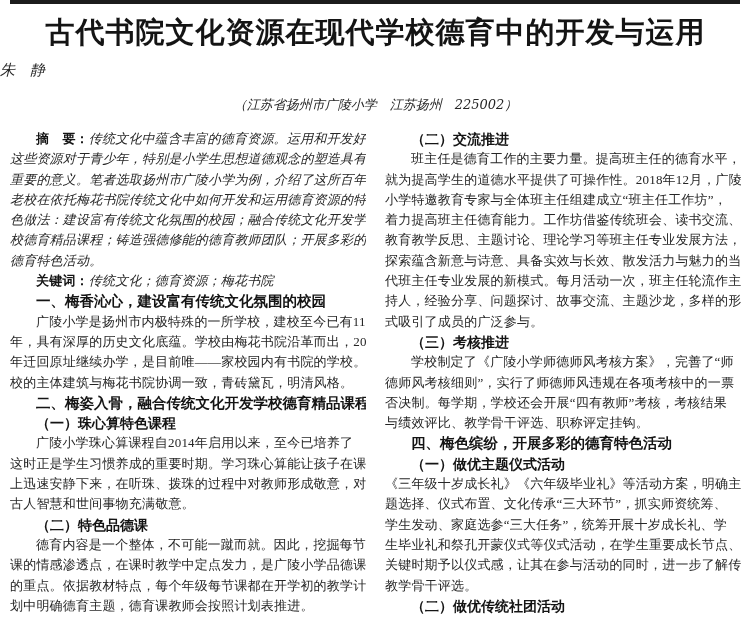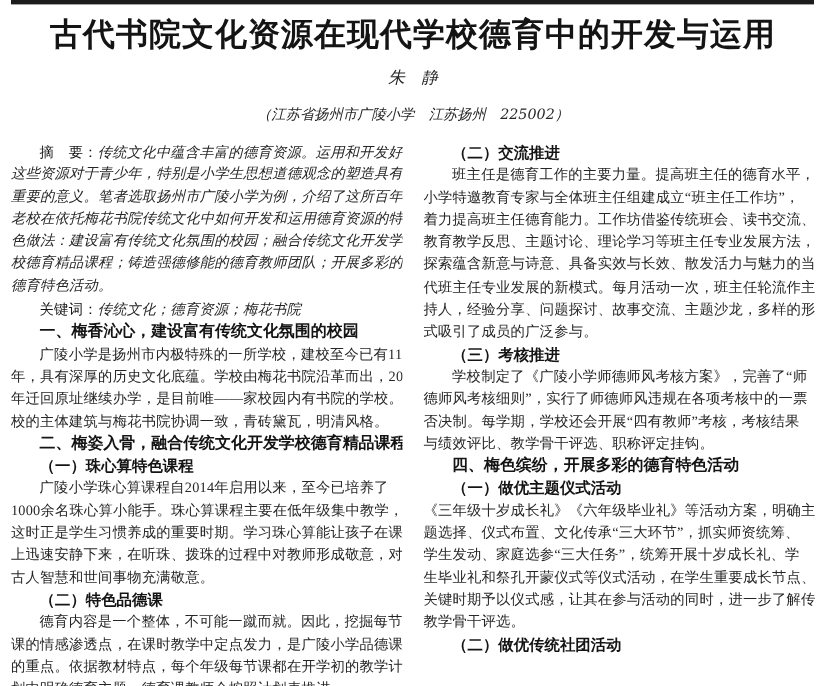--- a/index.html
+++ b/index.html
@@ -21,21 +21,21 @@
   .title {
     margin: 0; padding-top: 15px;
     text-align: center;
     font-family: "Liberation Sans", sans-serif;
     font-weight: 700;
     font-size: 29px; line-height: 34px;
     letter-spacing: 1px;
     color: var(--heading-ink, #141414);
   }
   .author {
-    margin-top: 12px; text-align: center;
+    margin-top: 12px; 
     font-size: 15px; line-height: 18px;
     font-style: italic;
     font-family: "DejaVu Serif", serif;
     color: var(--ink, #262626);
   }
   .affiliation {
     margin-top: 18px; text-align: center;
     font-size: 13px; line-height: 16px;
     font-style: italic;
     font-family: "DejaVu Serif", serif;
@@ -54,21 +54,21 @@
     white-space: nowrap; overflow: hidden;
     color: var(--ink, #262626);
     font-family: "Liberation Serif", serif;
   }
   .abstract-start, .abstract-line, .keywords {
     font-style: italic;
     font-family: "DejaVu Serif", serif;
   }
   .label {
     font-style: normal;
-    font-weight: 400;
+    font-weight: 700;
     font-family: "Liberation Sans", sans-serif;
     color: var(--heading-ink, #141414);
   }
   .section-heading {
     font-family: Liberation Serif, serif;
     font-weight: 700;
     font-size: 14.5px;
     letter-spacing: 0;
     color: var(--heading-ink, #141414);
   }
@@ -101,33 +101,33 @@
         <div class="line abstract-line">德育特色活动。</div>
         <div class="line keywords"><span class="label">关键词：</span><span>传统文化；德育资源；梅花书院</span></div>
         <div class="line section-heading">一、梅香沁心，建设富有传统文化氛围的校园</div>
         <div class="line paragraph-start">广陵小学是扬州市内极特殊的一所学校，建校至今已有113</div>
         <div class="line paragraph-line">年，具有深厚的历史文化底蕴。学校由梅花书院沿革而出，2017</div>
         <div class="line paragraph-line">年迁回原址继续办学，是目前唯——家校园内有书院的学校。学</div>
         <div class="line paragraph-line">校的主体建筑与梅花书院协调一致，青砖黛瓦，明清风格。</div>
         <div class="line section-heading">二、梅姿入骨，融合传统文化开发学校德育精品课程</div>
         <div class="line subsection-heading">（一）珠心算特色课程</div>
         <div class="line paragraph-start">广陵小学珠心算课程自2014年启用以来，至今已培养了</div>
-        <div class="line paragraph-line">1000余名珠心算小能手。珠心算课程主要在低年级集中教学，</div>
         <div class="line paragraph-line">这时正是学生习惯养成的重要时期。学习珠心算能让孩子在课</div>
         <div class="line paragraph-line">上迅速安静下来，在听珠、拨珠的过程中对教师形成敬意，对</div>
         <div class="line paragraph-line">古人智慧和世间事物充满敬意。</div>
         <div class="line subsection-heading">（二）特色品德课</div>
         <div class="line paragraph-start">德育内容是一个整体，不可能一蹴而就。因此，挖掘每节</div>
         <div class="line paragraph-line">课的情感渗透点，在课时教学中定点发力，是广陵小学品德课</div>
         <div class="line paragraph-line">的重点。依据教材特点，每个年级每节课都在开学初的教学计</div>
         <div class="line paragraph-line">划中明确德育主题，德育课教师会按照计划表推进。</div>
       </div>
     <div class="col" id="col-right">
         <div class="line subsection-heading">（二）交流推进</div>
         <div class="line paragraph-start">班主任是德育工作的主要力量。提高班主任的德育水平，</div>
+        <div class="line paragraph-line">就为提高学生的道德水平提供了可操作性。2018年12月，广陵</div>
         <div class="line paragraph-line">小学特邀教育专家与全体班主任组建成立“班主任工作坊”，</div>
         <div class="line paragraph-line">着力提高班主任德育能力。工作坊借鉴传统班会、读书交流、</div>
         <div class="line paragraph-line">教育教学反思、主题讨论、理论学习等班主任专业发展方法，</div>
         <div class="line paragraph-line">探索蕴含新意与诗意、具备实效与长效、散发活力与魅力的当</div>
         <div class="line paragraph-line">代班主任专业发展的新模式。每月活动一次，班主任轮流作主</div>
         <div class="line paragraph-line">持人，经验分享、问题探讨、故事交流、主题沙龙，多样的形</div>
         <div class="line paragraph-line">式吸引了成员的广泛参与。</div>
         <div class="line subsection-heading">（三）考核推进</div>
         <div class="line paragraph-start">学校制定了《广陵小学师德师风考核方案》，完善了“师</div>
         <div class="line paragraph-line">德师风考核细则”，实行了师德师风违规在各项考核中的一票</div>

